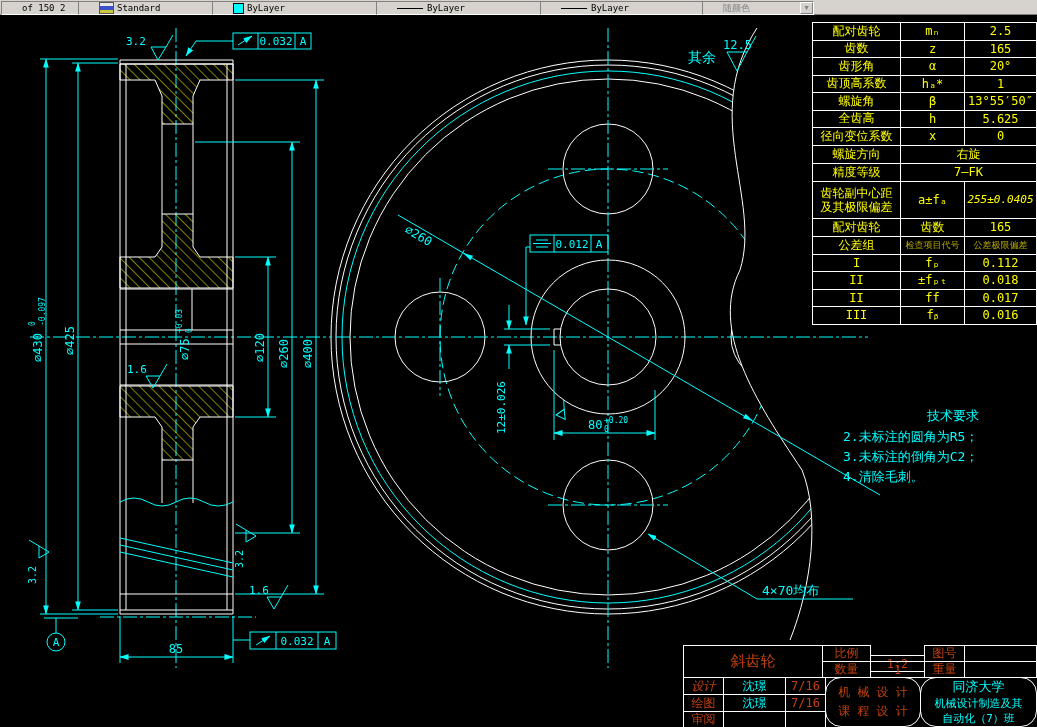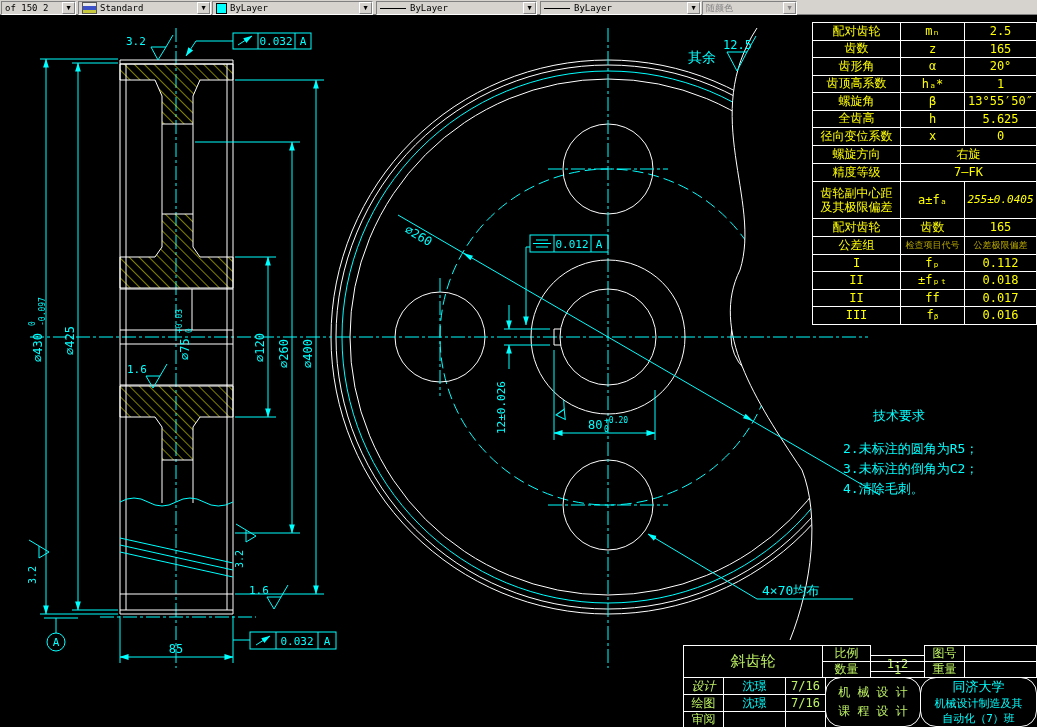--- a/index.html
+++ b/index.html
@@ -1,46 +1,46 @@
 <!DOCTYPE html>
 <html><head>
 <meta charset="utf-8">
 <style>
   html,body{margin:0;padding:0;background:#000;width:1037px;height:727px;overflow:hidden;
     font-family:"DejaVu Sans Mono","DejaVu Sans",monospace;}
   
   .toolbar{position:absolute;left:0;top:0;width:1037px;height:14px;background:#d6d3ce;
     border-bottom:1px solid #808080;display:flex;align-items:center;z-index:30;}
   .combo{position:absolute;top:1px;height:12px;background:#d6d3ce;display:flex;align-items:center;
-    border:1px solid;border-color:#808080 #fff #fff #808080;font-size:9px;color:#000;padding-left:3px;}
+    border:1px solid;border-color:#808080 #fff #fff #808080;font-size:9px;color:#000;padding-left:20px;}
   .combo .lbl{white-space:nowrap;overflow:hidden;flex:1;}
   .dd{width:11px;height:10px;margin-left:auto;background:#d6d3ce;border:1px solid;
     border-color:#fff #808080 #808080 #fff;font-size:7px;line-height:10px;text-align:center;color:#000;flex:none;}
   .swatch{width:9px;height:9px;background:#00ffff;border:1px solid #000;margin-right:3px;flex:none;}
   .licon{width:13px;height:10px;margin-right:3px;flex:none;
     background:linear-gradient(180deg,#e8e8e8 33%,#3c50c8 33% 66%,#c8c83c 66%);border:1px solid #555;}
   .linesample{width:26px;height:0;border-top:1px solid #000;margin-right:4px;flex:none;}
   .grayed{color:#848284;}
   
   .gear-table{position:absolute;left:812px;top:22px;width:224px;z-index:20;display:grid;
     grid-template-columns:88px 64px 72px;
     grid-template-rows:repeat(7,17.5px) 18px 18px 37px 18px 18px repeat(4,17.5px);
     border-top:1px solid #fff;border-left:1px solid #fff;background:#000;}
   .gear-table .c{border-right:1px solid #fff;border-bottom:1px solid #fff;color:#ffff00;
     font-size:12px;display:flex;align-items:center;justify-content:center;overflow:hidden;white-space:nowrap;}
   .gear-table .merge{grid-column:2/4;}
   .gear-table .two{flex-direction:column;line-height:14px;}
   .gear-table .hdr{font-size:9px;color:#b4a400;}
   
   .techreq{position:absolute;left:843px;top:407px;width:190px;color:#00ffff;font-size:13px;z-index:20;}
-  .techreq .t{margin-left:30px;margin-bottom:14px;}
+  .techreq .t{margin-left:30px;margin-bottom:2px;text-align:center;}
   .techreq .i{line-height:20px;white-space:nowrap;}
   
   .tblock{position:absolute;left:683px;top:645px;width:354px;height:82px;z-index:20;background:#000;}
-  .tb{position:absolute;border:1px solid #fff;color:#bef264;font-size:12px;display:flex;
+  .tb{position:absolute;border:1px solid #fff;color:#c2410c;font-size:12px;display:flex;
     align-items:center;justify-content:center;overflow:hidden;white-space:nowrap;box-sizing:border-box;}
   .cyan{color:#00ffff;}
   .stack{flex-direction:column;border-radius:16px;}
 </style>
 </head>
 <body>
 
 <div class="toolbar">
   <div class="combo" style="left:1px;width:70px;">
     <span class="lbl">of 150 2</span>

